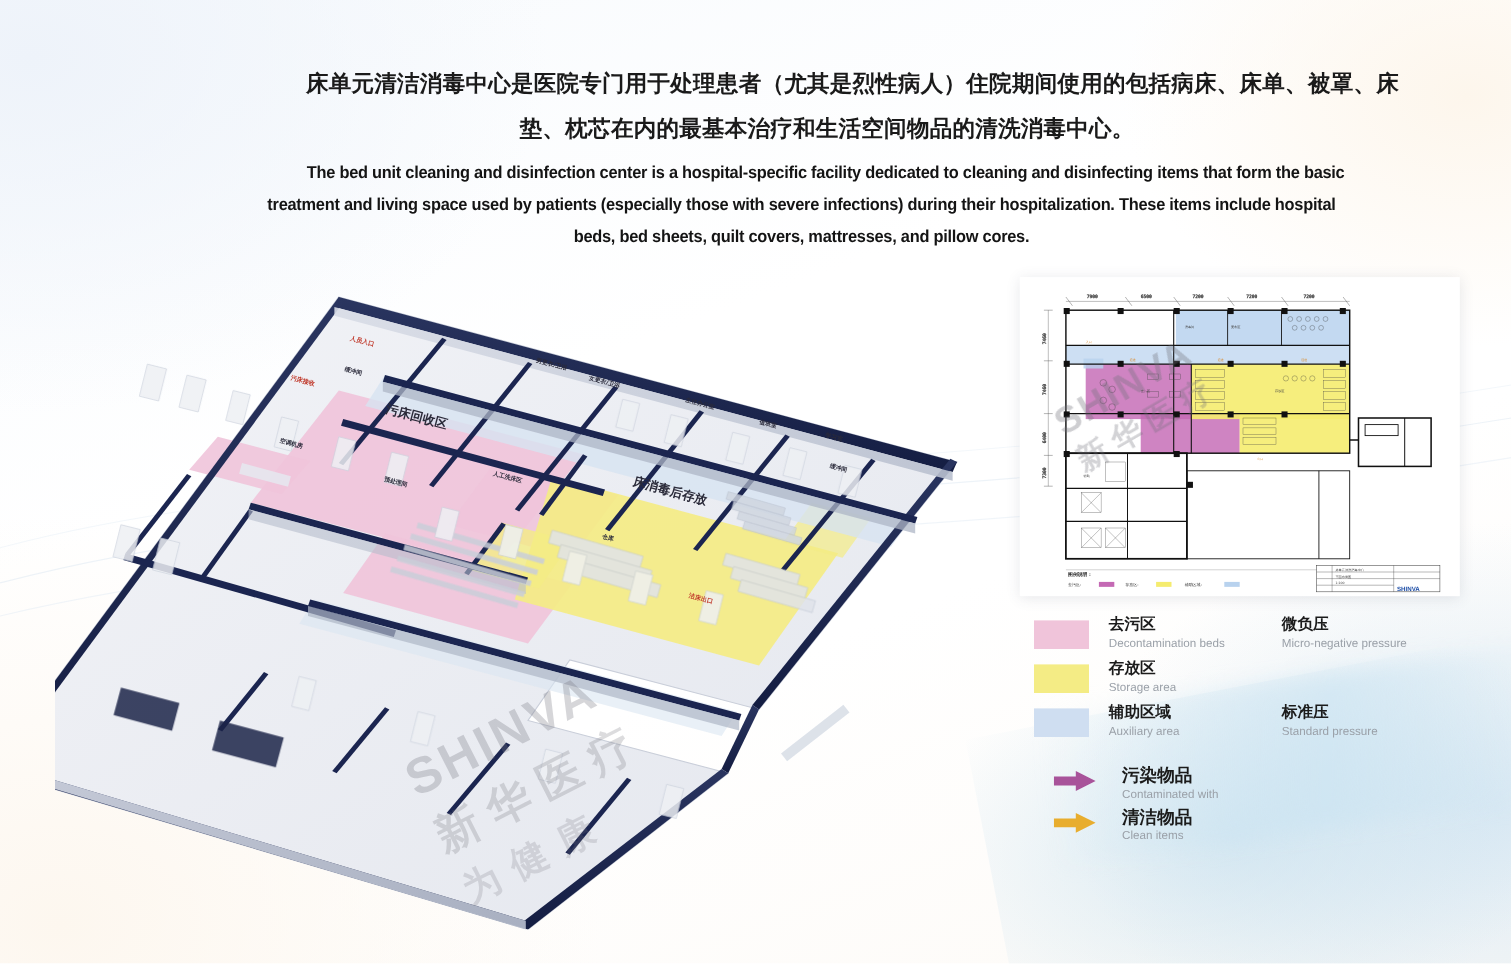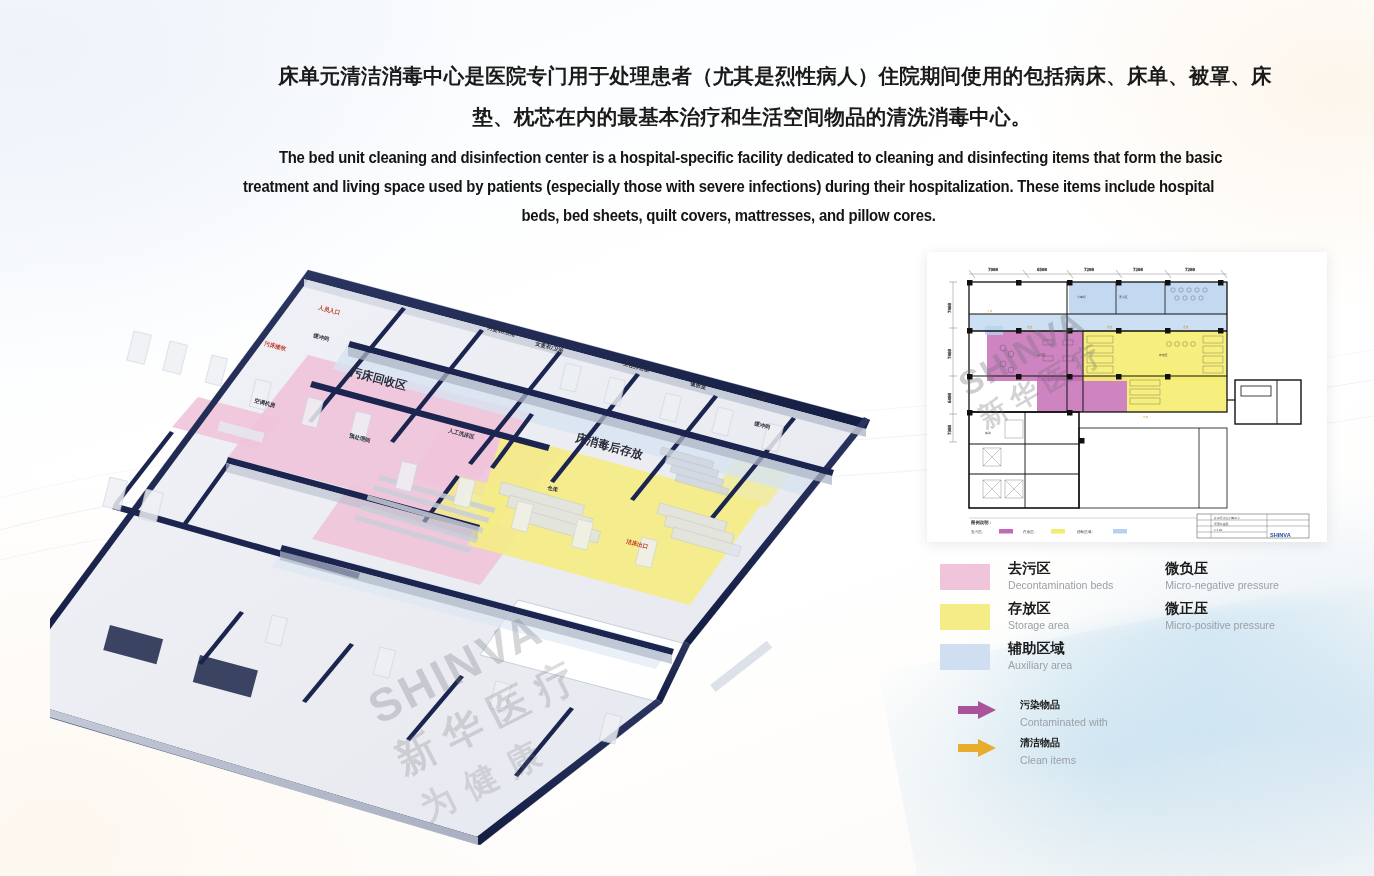--- a/index.html
+++ b/index.html
@@ -80,21 +80,21 @@
   .lg-cn{font-size:14.2px;font-weight:700;color:#1b1b1b;line-height:17px;
     font-family:"DejaVu Sans",sans-serif;}
   .lg-en{font-size:10.6px;color:#9aa0a8;line-height:14px;margin-top:1px;
     font-family:"Liberation Sans",sans-serif;}
   .lg-presscol{width:180px;}
 
   #arrows{position:absolute;left:958px;top:696px;width:380px;}
   .ar-row{display:flex;align-items:flex-start;height:38px;}
   .ar-ico{width:40px;height:20px;margin-top:4px;flex:0 0 auto;}
   .ar-txt{margin-left:22px;}
-  .ar-cn{font-size:10px;font-weight:700;color:#1b1b1b;line-height:18px;
+  .ar-cn{font-size:16px;font-weight:700;color:#1b1b1b;line-height:18px;
     font-family:"DejaVu Sans",sans-serif;}
   .ar-en{font-size:10.6px;color:#9aa0a8;line-height:14px;margin-top:1px;
     font-family:"Liberation Sans",sans-serif;}
 </style>
 </head>
 <body>
 
 <div id="bg-wash"></div>
 <div id="bg-swoosh"></div>
 <div id="bg-swoosh2"></div>
@@ -476,30 +476,30 @@
         <div class="lg-cn">微负压</div>
         <div class="lg-en">Micro-negative pressure</div>
       </div>
     </div>
     <div class="lg-row">
       <div class="lg-swatch" style="background:#f4ec85"></div>
       <div class="lg-txtcol">
         <div class="lg-cn">存放区</div>
         <div class="lg-en">Storage area</div>
       </div>
-      <div class="lg-presscol">
-        <div class="lg-cn">微正压</div>
-        <div class="lg-en">Micro-positive pressure</div>
-      </div>
     </div>
     <div class="lg-row">
       <div class="lg-swatch" style="background:#cfdef1"></div>
       <div class="lg-txtcol">
         <div class="lg-cn">辅助区域</div>
         <div class="lg-en">Auxiliary area</div>
+      </div>
+      <div class="lg-presscol">
+        <div class="lg-cn">标准压</div>
+        <div class="lg-en">Standard pressure</div>
       </div>
     </div>
   </div>
 </div>
 
 <div id="arrows">
   <div class="ar-row">
     <svg class="ar-ico" viewBox="0 0 40 20">
       <path d="M0,6 L20,6 L20,1 L38,10 L20,19 L20,14 L0,14 Z" fill="#a8539a"></path>
     </svg>

